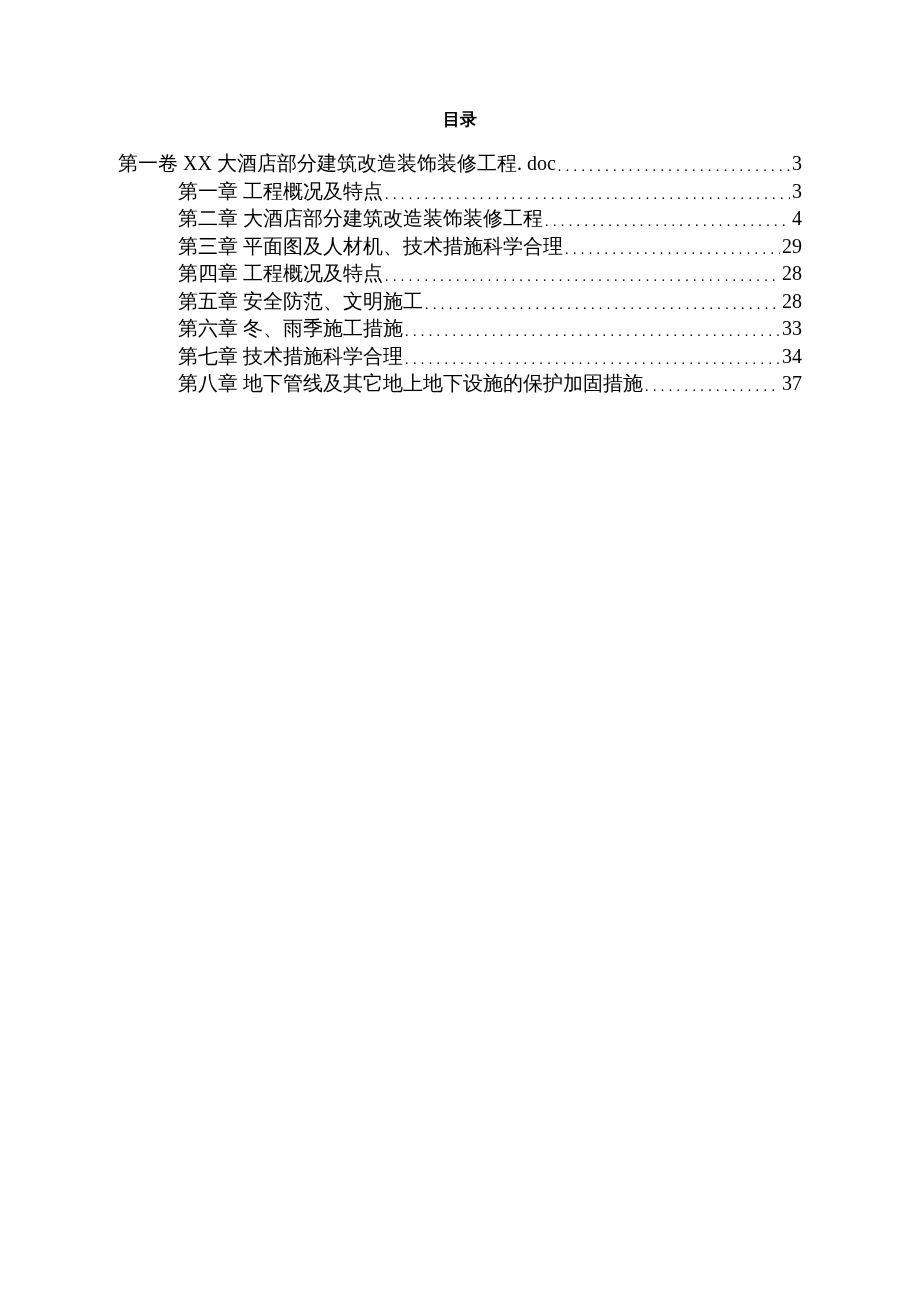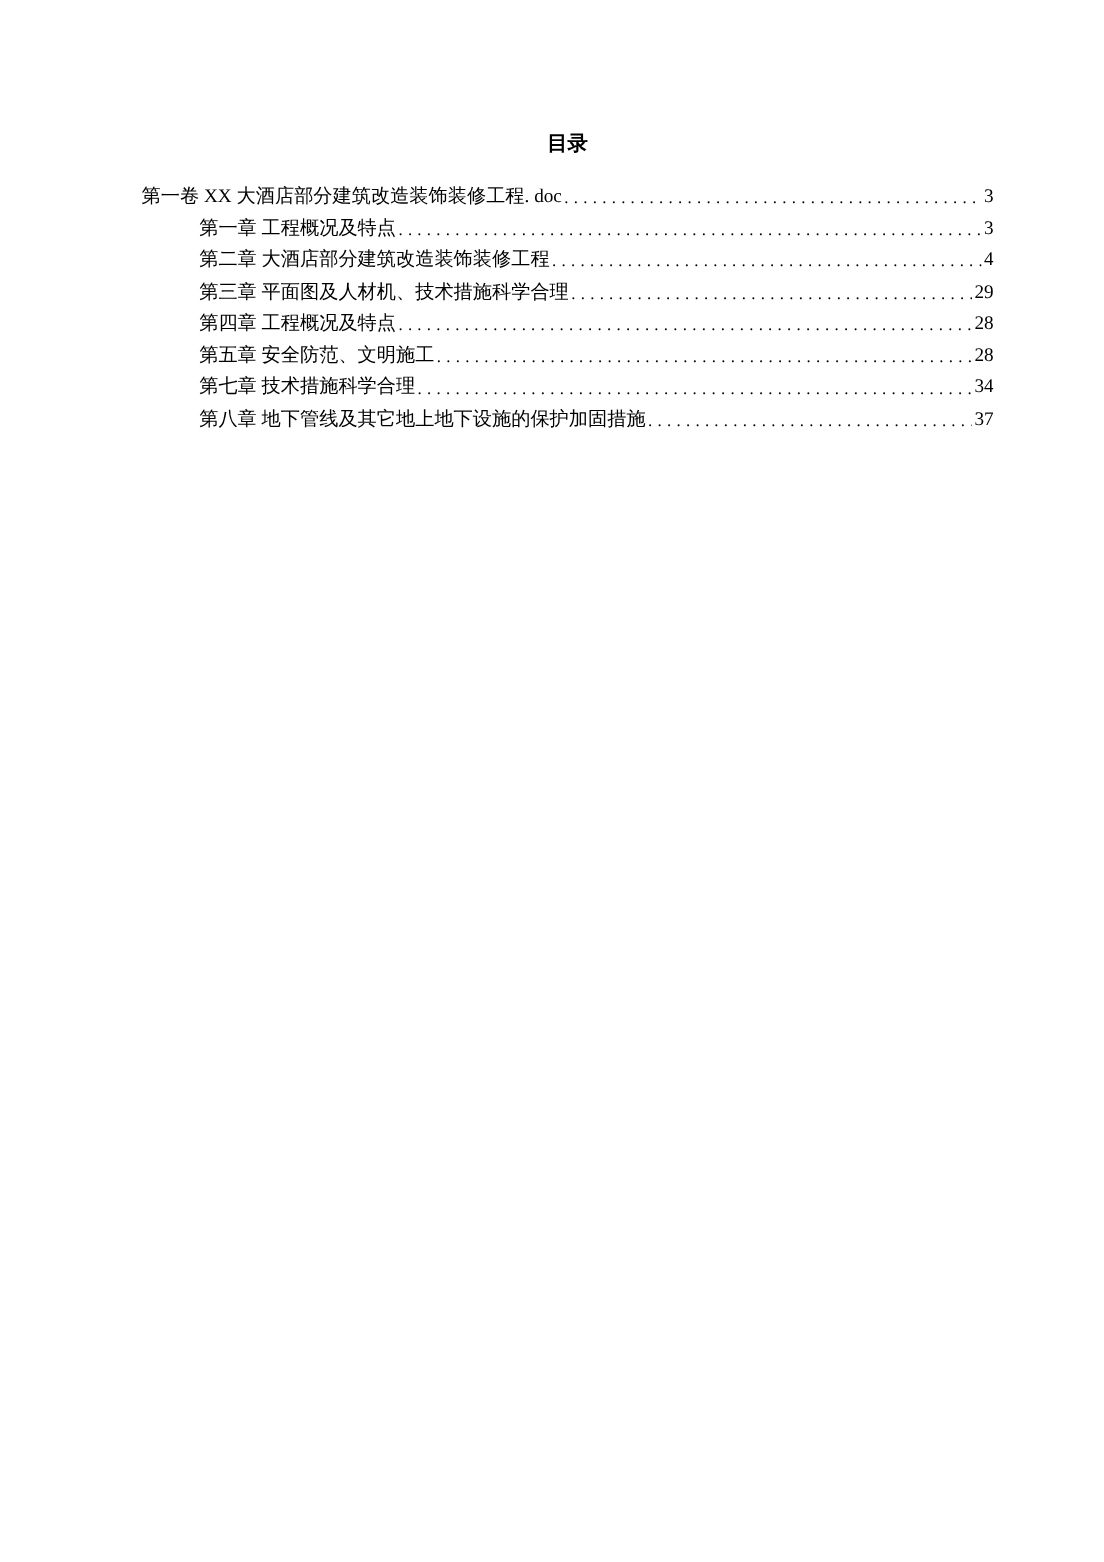--- a/index.html
+++ b/index.html
@@ -5,42 +5,42 @@
     * { box-sizing: border-box; margin: 0; padding: 0; }
     body {
       background: #fff;
       width: 920px;
       height: 1302px;
       font-family: "SimSun", "Songti SC", serif;
       color: #000;
       position: relative;
     }
     .page {
-      padding: 108px 92px 0 118px;
+      padding: 108px 118px 0 118px;
     }
     .title {
       text-align: center;
       font-weight: bold;
       font-size: 17px;
       margin-bottom: 20px;
       font-family: "SimHei", "Heiti SC", sans-serif;
     }
     .toc-line {
       display: flex;
       align-items: baseline;
-      font-size: 16px;
+      font-size: 20px;
       line-height: 25.5px;
       white-space: nowrap;
       overflow: hidden;
     }
     .toc-line.level1 {
       margin-left: 0;
     }
     .toc-line.level2 {
-      margin-left: 48px;
+      margin-left: 60px;
     }
     .toc-label {
       flex: none;
       padding-right: 2px;
     }
     .toc-dots {
       flex: 1;
       overflow: hidden;
       letter-spacing: 4.4px;
       color: #000;
@@ -92,20 +92,25 @@
     <span class="toc-dots"></span>
     <span class="toc-page">28</span>
   </div>
 
   <div class="toc-line level2">
     <span class="toc-label">第五章 安全防范、文明施工</span>
     <span class="toc-dots"></span>
     <span class="toc-page">28</span>
   </div>
 
+  <div class="toc-line level2">
+    <span class="toc-label">第六章 冬、雨季施工措施</span>
+    <span class="toc-dots"></span>
+    <span class="toc-page">33</span>
+  </div>
 
   <div class="toc-line level2">
     <span class="toc-label">第七章 技术措施科学合理</span>
     <span class="toc-dots"></span>
     <span class="toc-page">34</span>
   </div>
 
   <div class="toc-line level2">
     <span class="toc-label">第八章 地下管线及其它地上地下设施的保护加固措施</span>
     <span class="toc-dots"></span>

